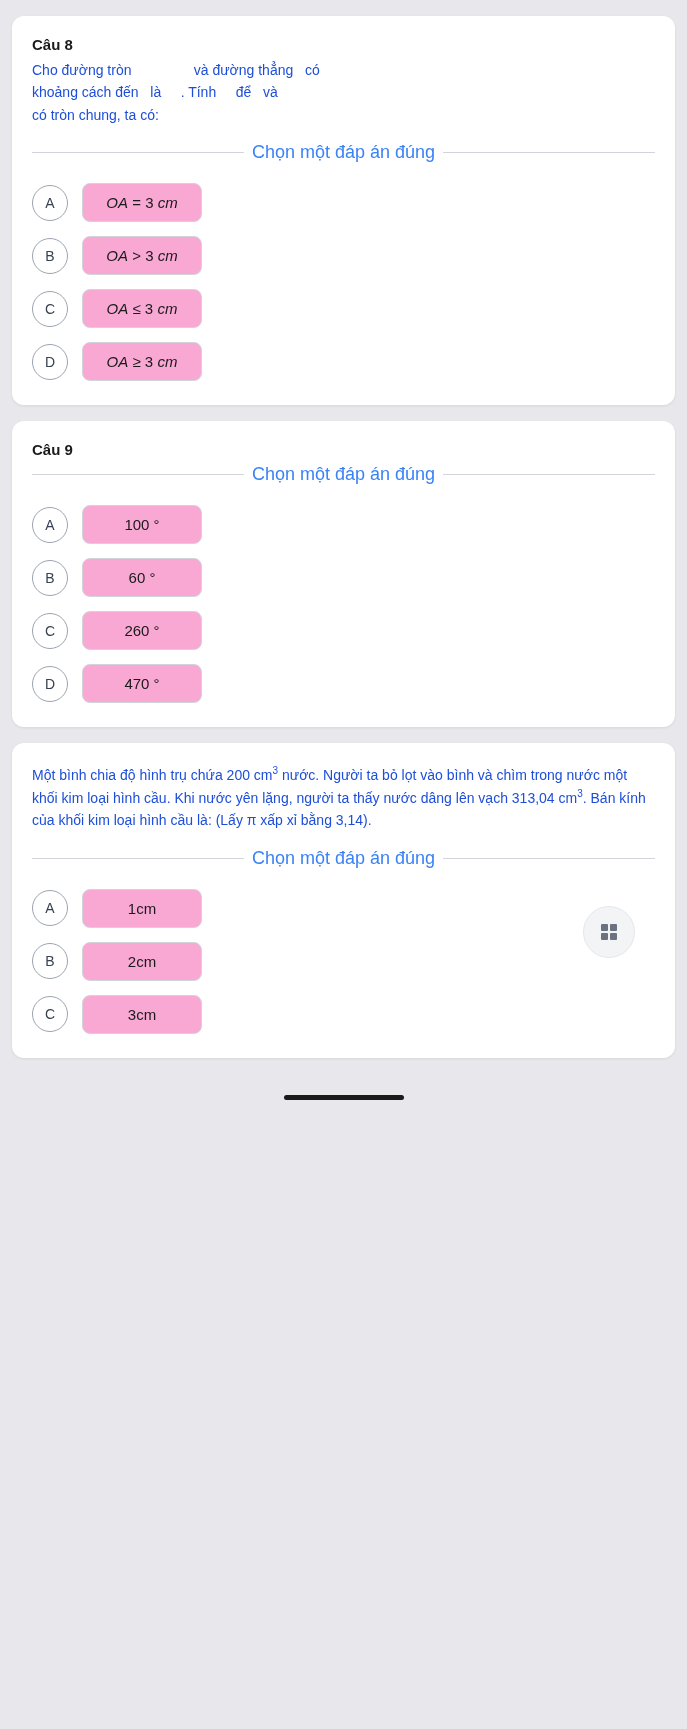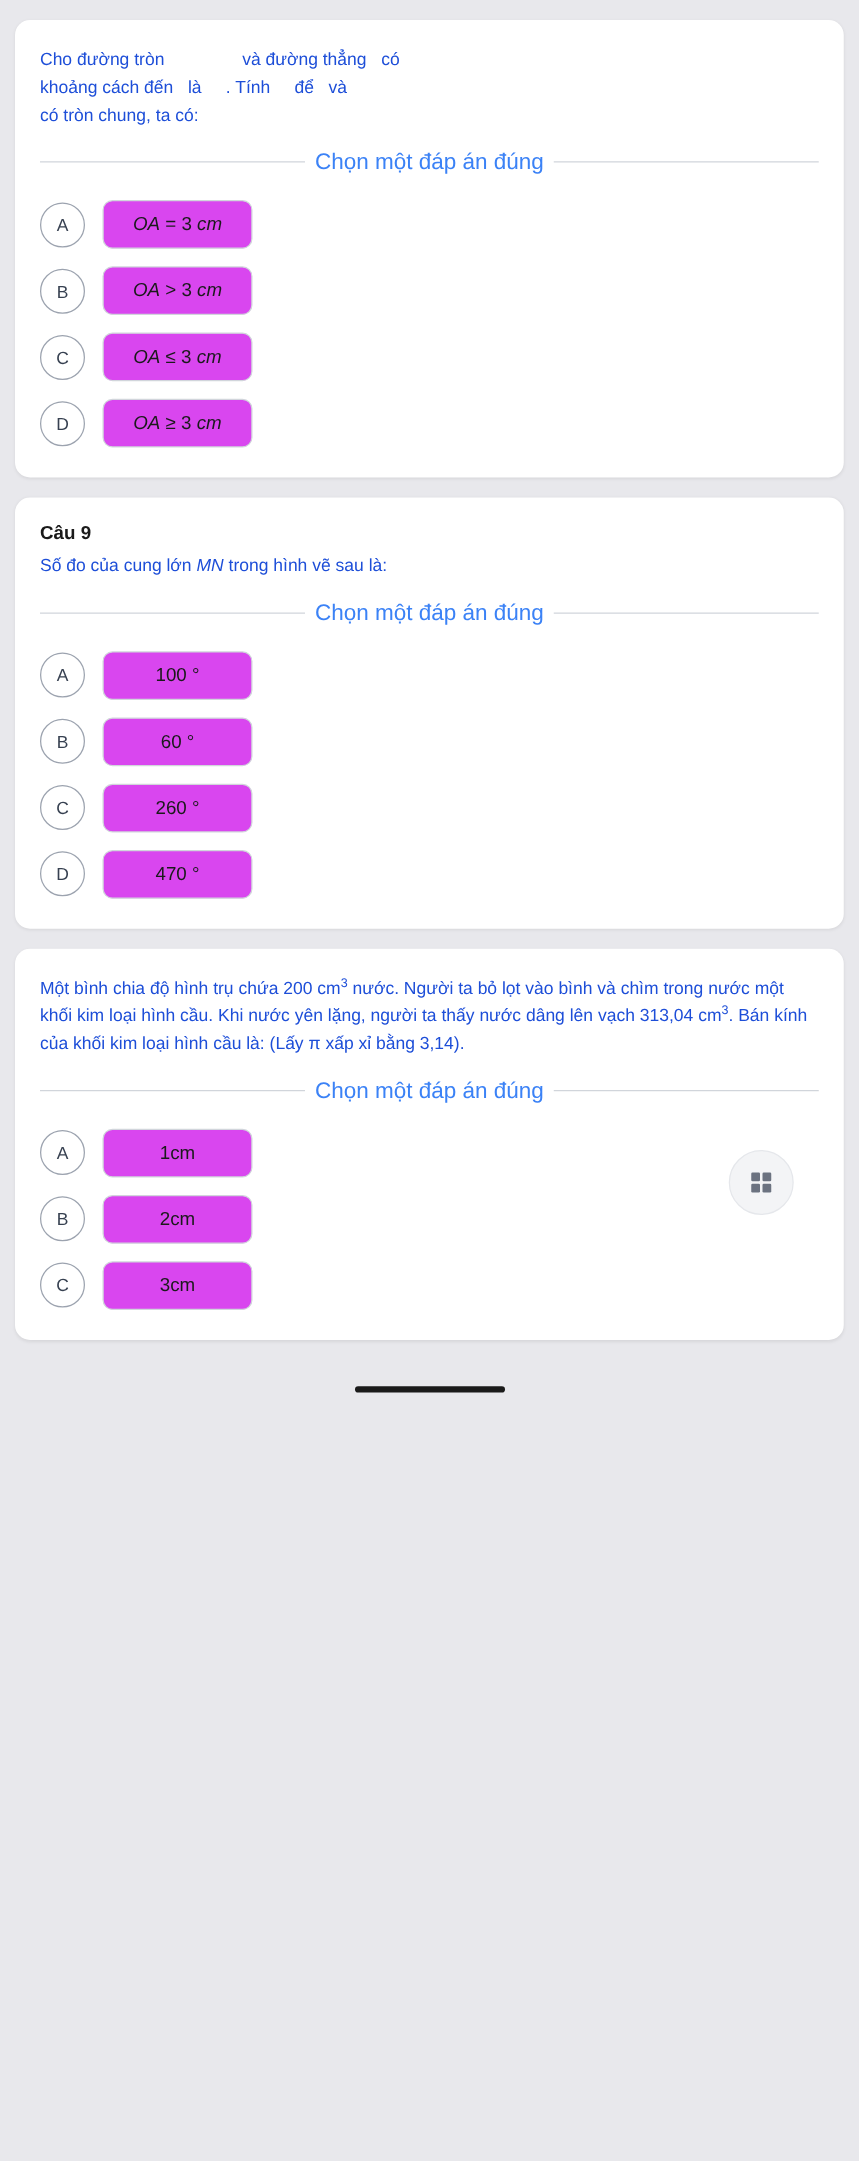--- a/index.html
+++ b/index.html
@@ -71,21 +71,21 @@
       flex-shrink: 0;
       cursor: pointer;
       background: #fff;
     }
     .option-box {
       border: 1.5px solid #d1d5db;
       border-radius: 8px;
       padding: 10px 18px;
       font-size: 15px;
       color: #1a1a1a;
-      background: #d946ef;
+      background: #f9a8d4;
       min-width: 120px;
       text-align: center;
       cursor: pointer;
     }
     .math-text {
       font-style: italic;
     }
     sup {
       font-size: 10px;
     }
@@ -107,20 +107,21 @@
     }
     .grid-icon-svg {
       width: 20px;
       height: 20px;
     }
   </style>
 </head>
 <body>
 
 <div class="card">
+  <div class="question-number">Câu 8</div>
   <div class="question-text">
     <span>Cho đường tròn&nbsp;&nbsp;&nbsp;&nbsp;&nbsp;&nbsp;&nbsp;&nbsp;&nbsp;&nbsp;&nbsp;&nbsp;&nbsp;&nbsp;&nbsp;&nbsp;và đường thẳng &nbsp; có</span><br>
     <span>khoảng cách đến &nbsp; là &nbsp;&nbsp;&nbsp; . Tính &nbsp;&nbsp;&nbsp; để &nbsp; và</span><br>
     <span>có tròn chung, ta có:</span>
   </div>
   <div class="divider-label">
     <span>Chọn một đáp án đúng</span>
   </div>
   <div class="options-list">
     <div class="option-row">
@@ -137,23 +138,20 @@
     </div>
     <div class="option-row">
       <div class="option-letter">D</div>
       <div class="option-box"><span class="math-text">OA</span> ≥ 3 <span class="math-text">cm</span></div>
     </div>
   </div>
 </div>
 
 <div class="card">
   <div class="question-number">Câu 9</div>
-  <div class="question-text">
-    Số đo của cung lớn <span class="math-text">MN</span> trong hình vẽ sau là:
-  </div>
   <div class="divider-label">
     <span>Chọn một đáp án đúng</span>
   </div>
   <div class="options-list">
     <div class="option-row">
       <div class="option-letter">A</div>
       <div class="option-box">100 °</div>
     </div>
     <div class="option-row">
       <div class="option-letter">B</div>

